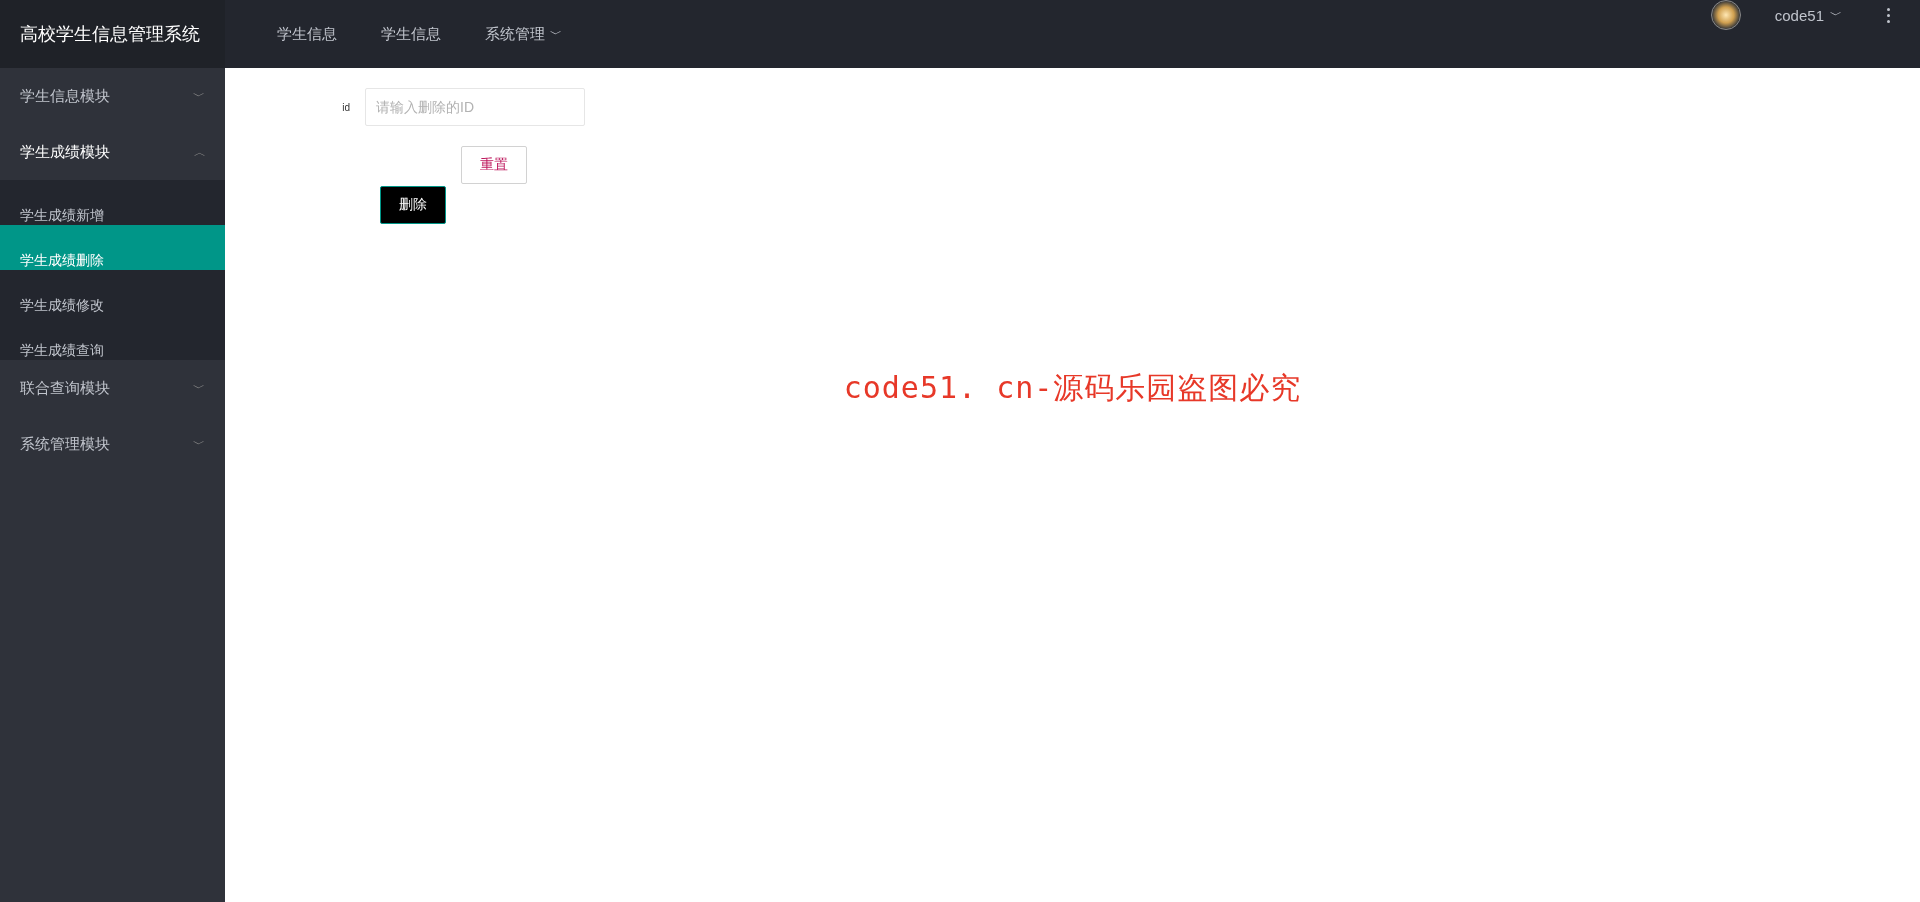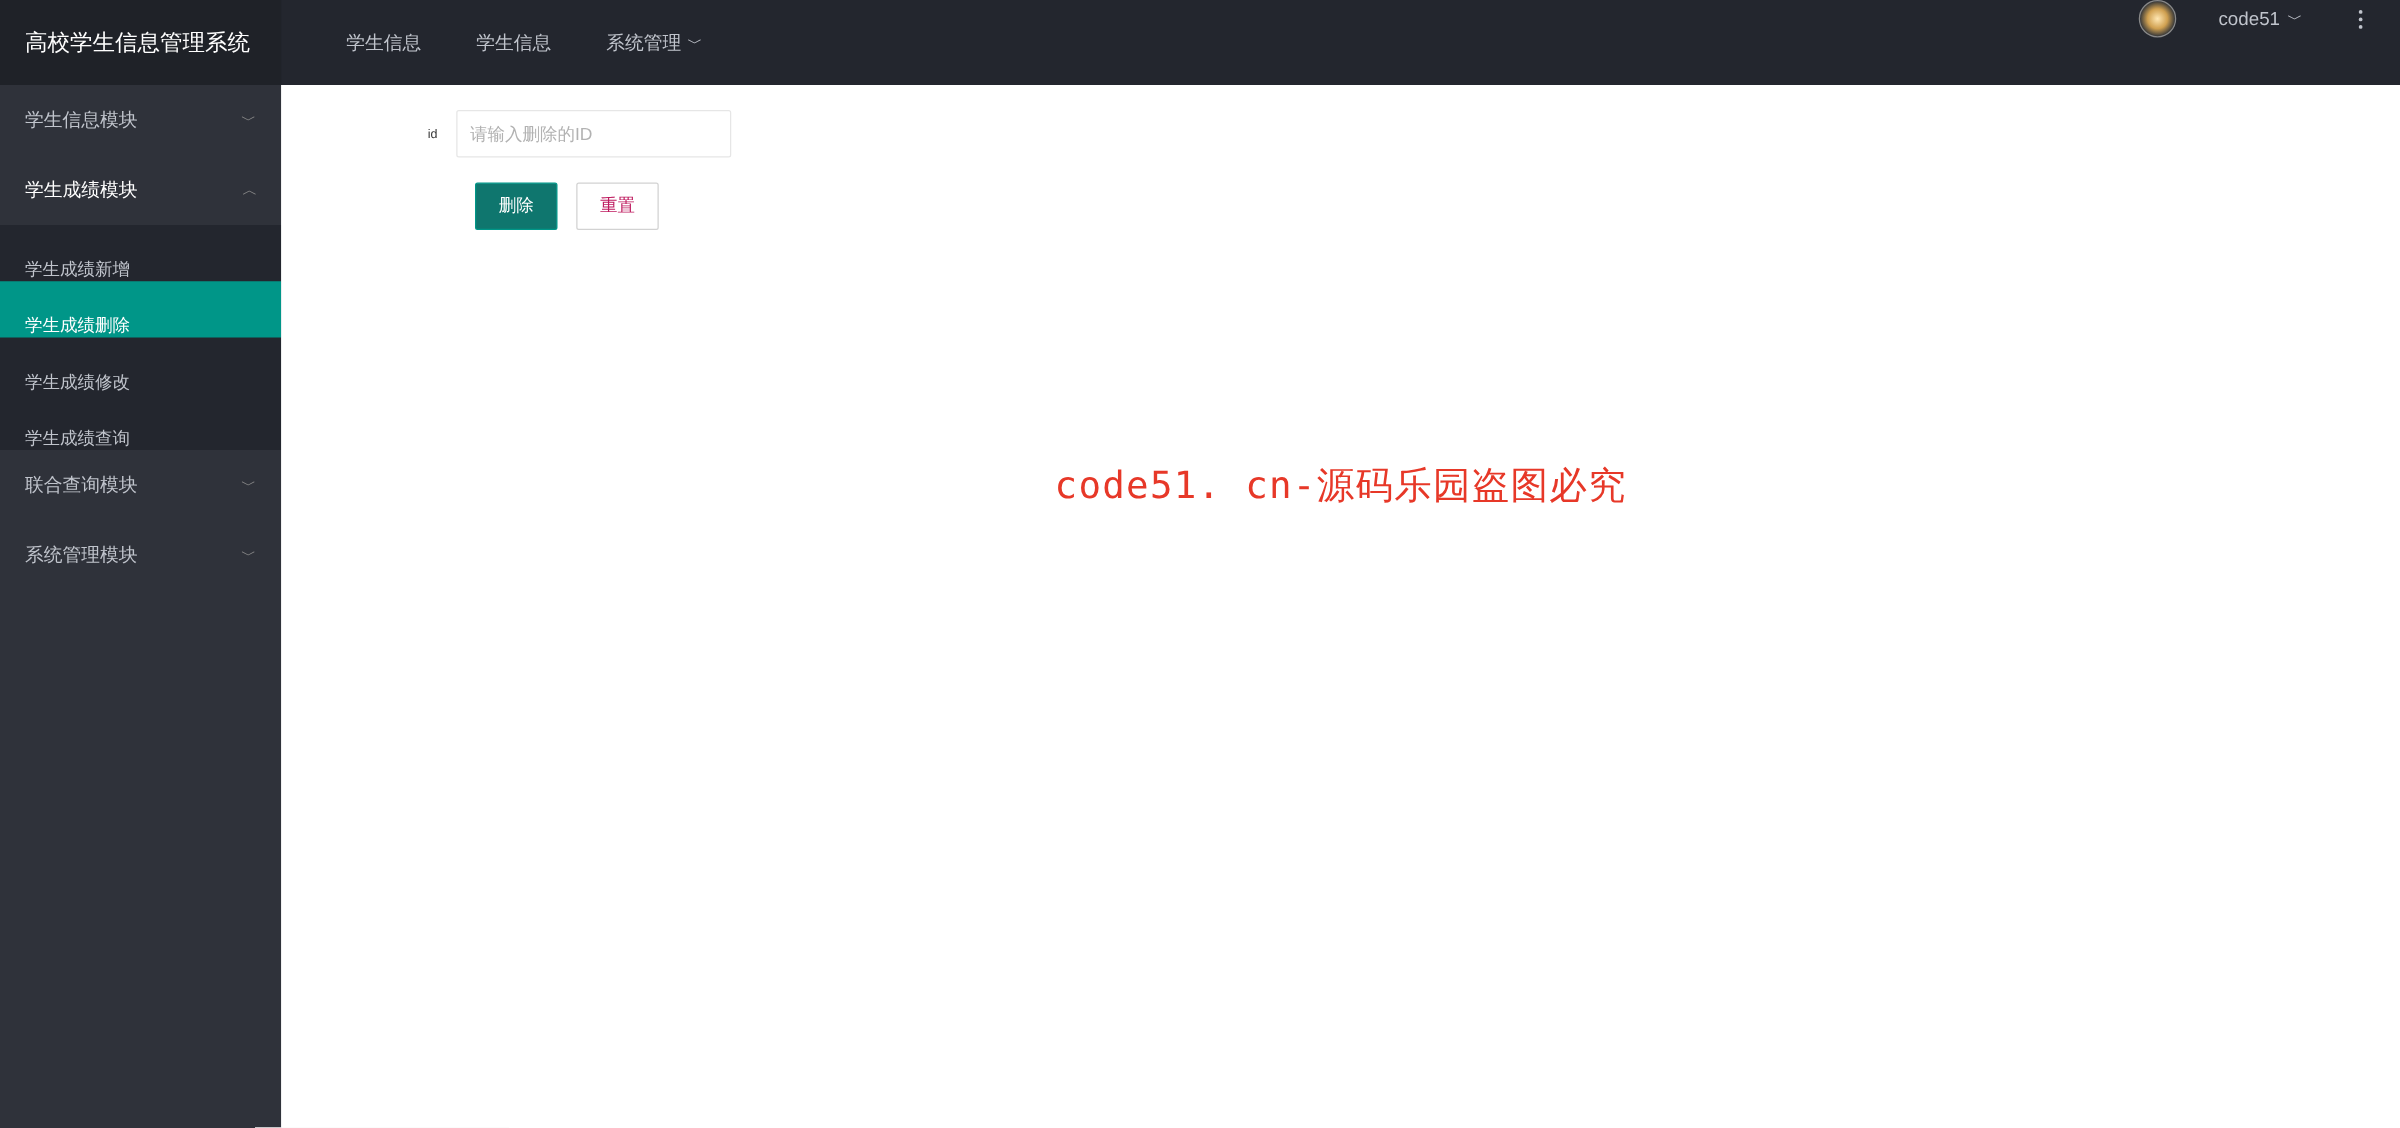--- a/index.html
+++ b/index.html
@@ -169,23 +169,24 @@
   padding: 0 18px;
   border-radius: 2px;
   font-size: 14px;
   cursor: pointer;
   display: inline-flex;
   align-items: center;
   justify-content: center;
   border: 1px solid transparent;
 }
 .btn-primary {
-  background: #0f766e;
+  background: #000000;
   color: #fff;
   border-color: #009688;
+  margin-top: 40px;
 }
 .btn-default {
   background: #fff;
   color: #be185d;
   border-color: #d2d2d2;
 }
 
 
 .watermark {
   position: absolute;

